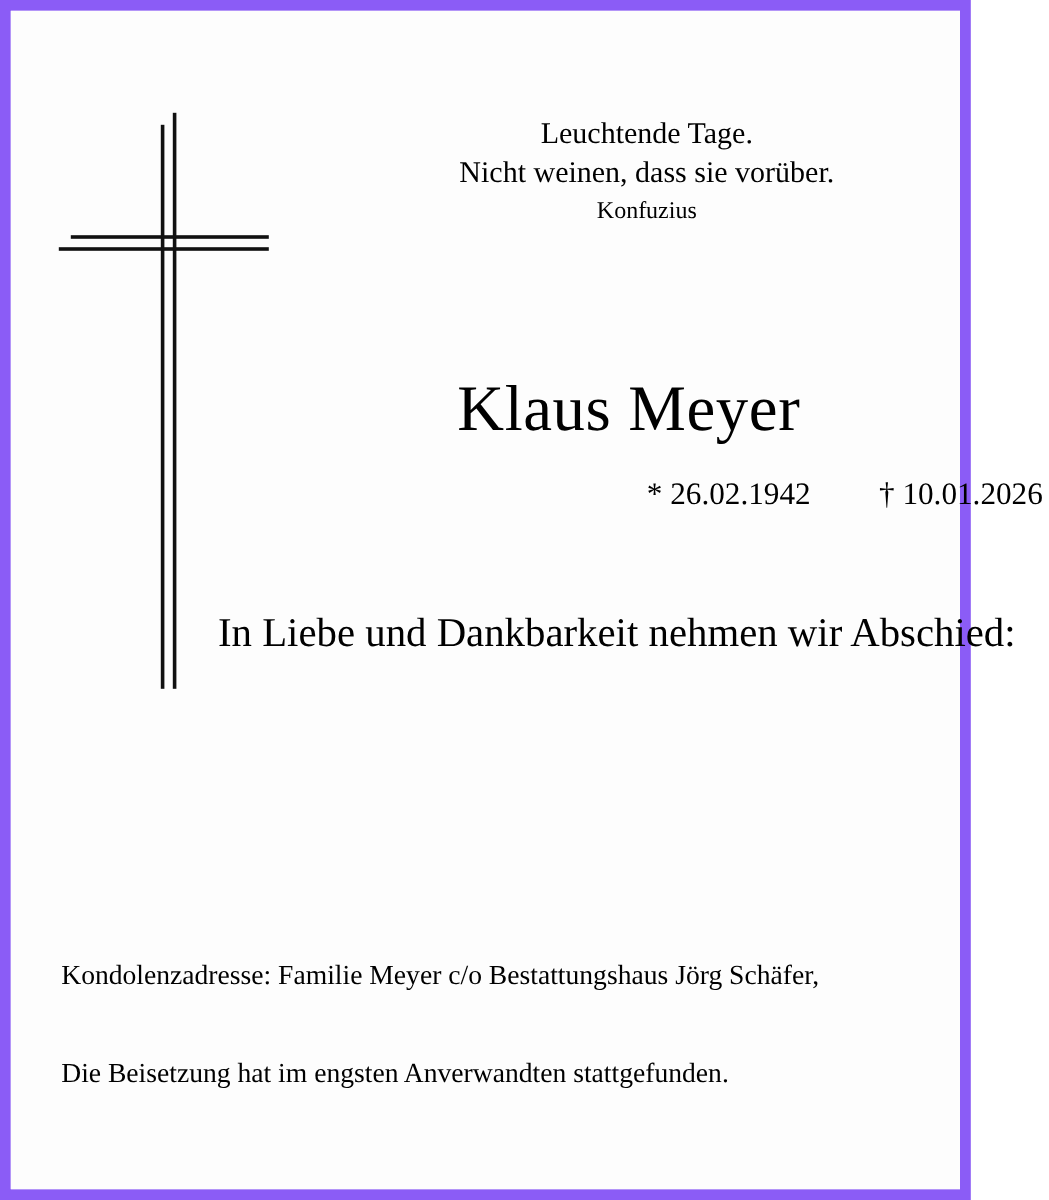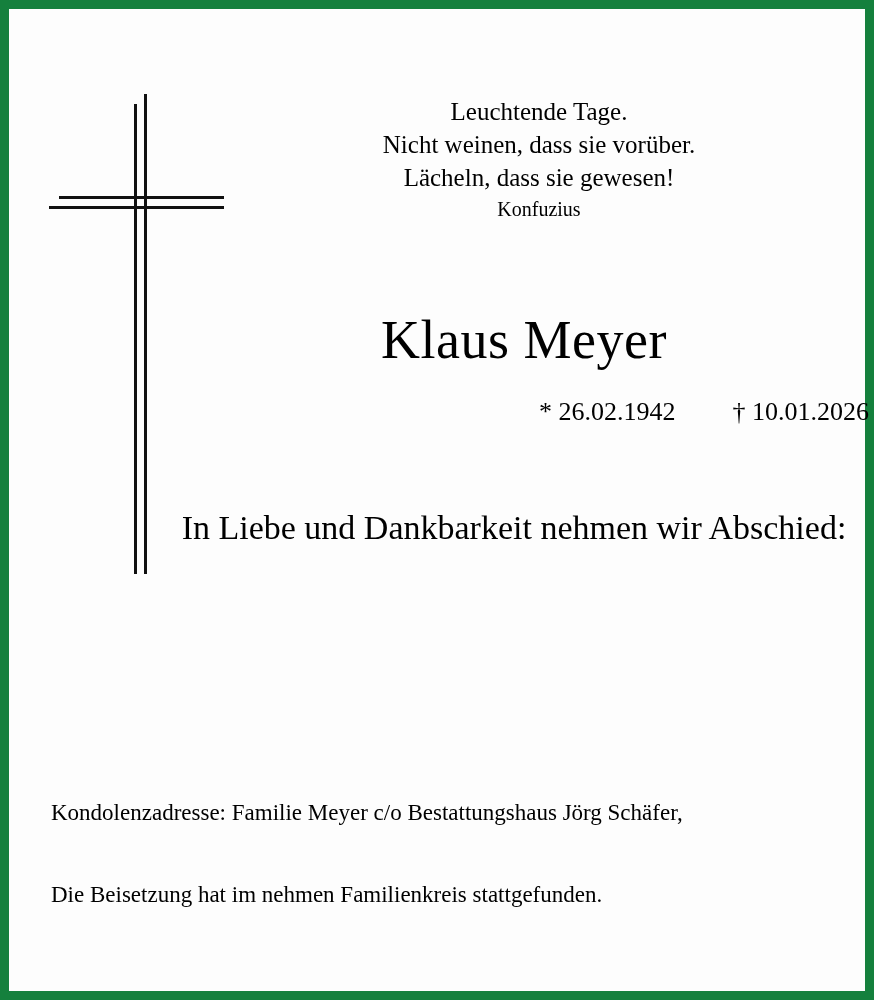--- a/index.html
+++ b/index.html
@@ -10,24 +10,24 @@
   body {
     width: 874px;
     height: 1000px;
     font-family: "Liberation Serif", serif;
     color: #000000;
     overflow: hidden;
   }
   .obituary {
     position: relative;
     box-sizing: border-box;
-    width: 874px;
+    width: 809px;
     height: 1000px;
     background: #ffffff;
-    border: 9px solid #15803d;
+    border: 9px solid #8b5cf6;
     padding: 0;
   }
   .inner {
     position: relative;
     width: 100%;
     height: 100%;
     box-sizing: border-box;
     background: #fdfdfd;
   }
 
@@ -151,34 +151,33 @@
     <div class="cross">
       <div class="v1"></div>
       <div class="v2"></div>
       <div class="h1"></div>
       <div class="h2"></div>
     </div>
 
     <div class="verse">
       <div>Leuchtende Tage.</div>
       <div>Nicht weinen, dass sie vorüber.</div>
-      <div>Lächeln, dass sie gewesen!</div>
       <div class="author">Konfuzius</div>
     </div>
 
     <div class="name">Klaus Meyer</div>
 
     <div class="dates">
       <span>* 26.02.1942</span>
       <span class="gap"></span>
       <span>† 10.01.2026</span>
     </div>
 
     <div class="farewell-intro">In Liebe und Dankbarkeit nehmen wir Abschied:</div>
 
 
     <div class="footer">
       <div>Kondolenzadresse: Familie Meyer c/o Bestattungshaus Jörg Schäfer,</div>
-      <div class="note">Die Beisetzung hat im nehmen Familienkreis stattgefunden.</div>
+      <div class="note">Die Beisetzung hat im engsten Anverwandten stattgefunden.</div>
     </div>
 
   </div>
 </div>
 
 </body></html>

